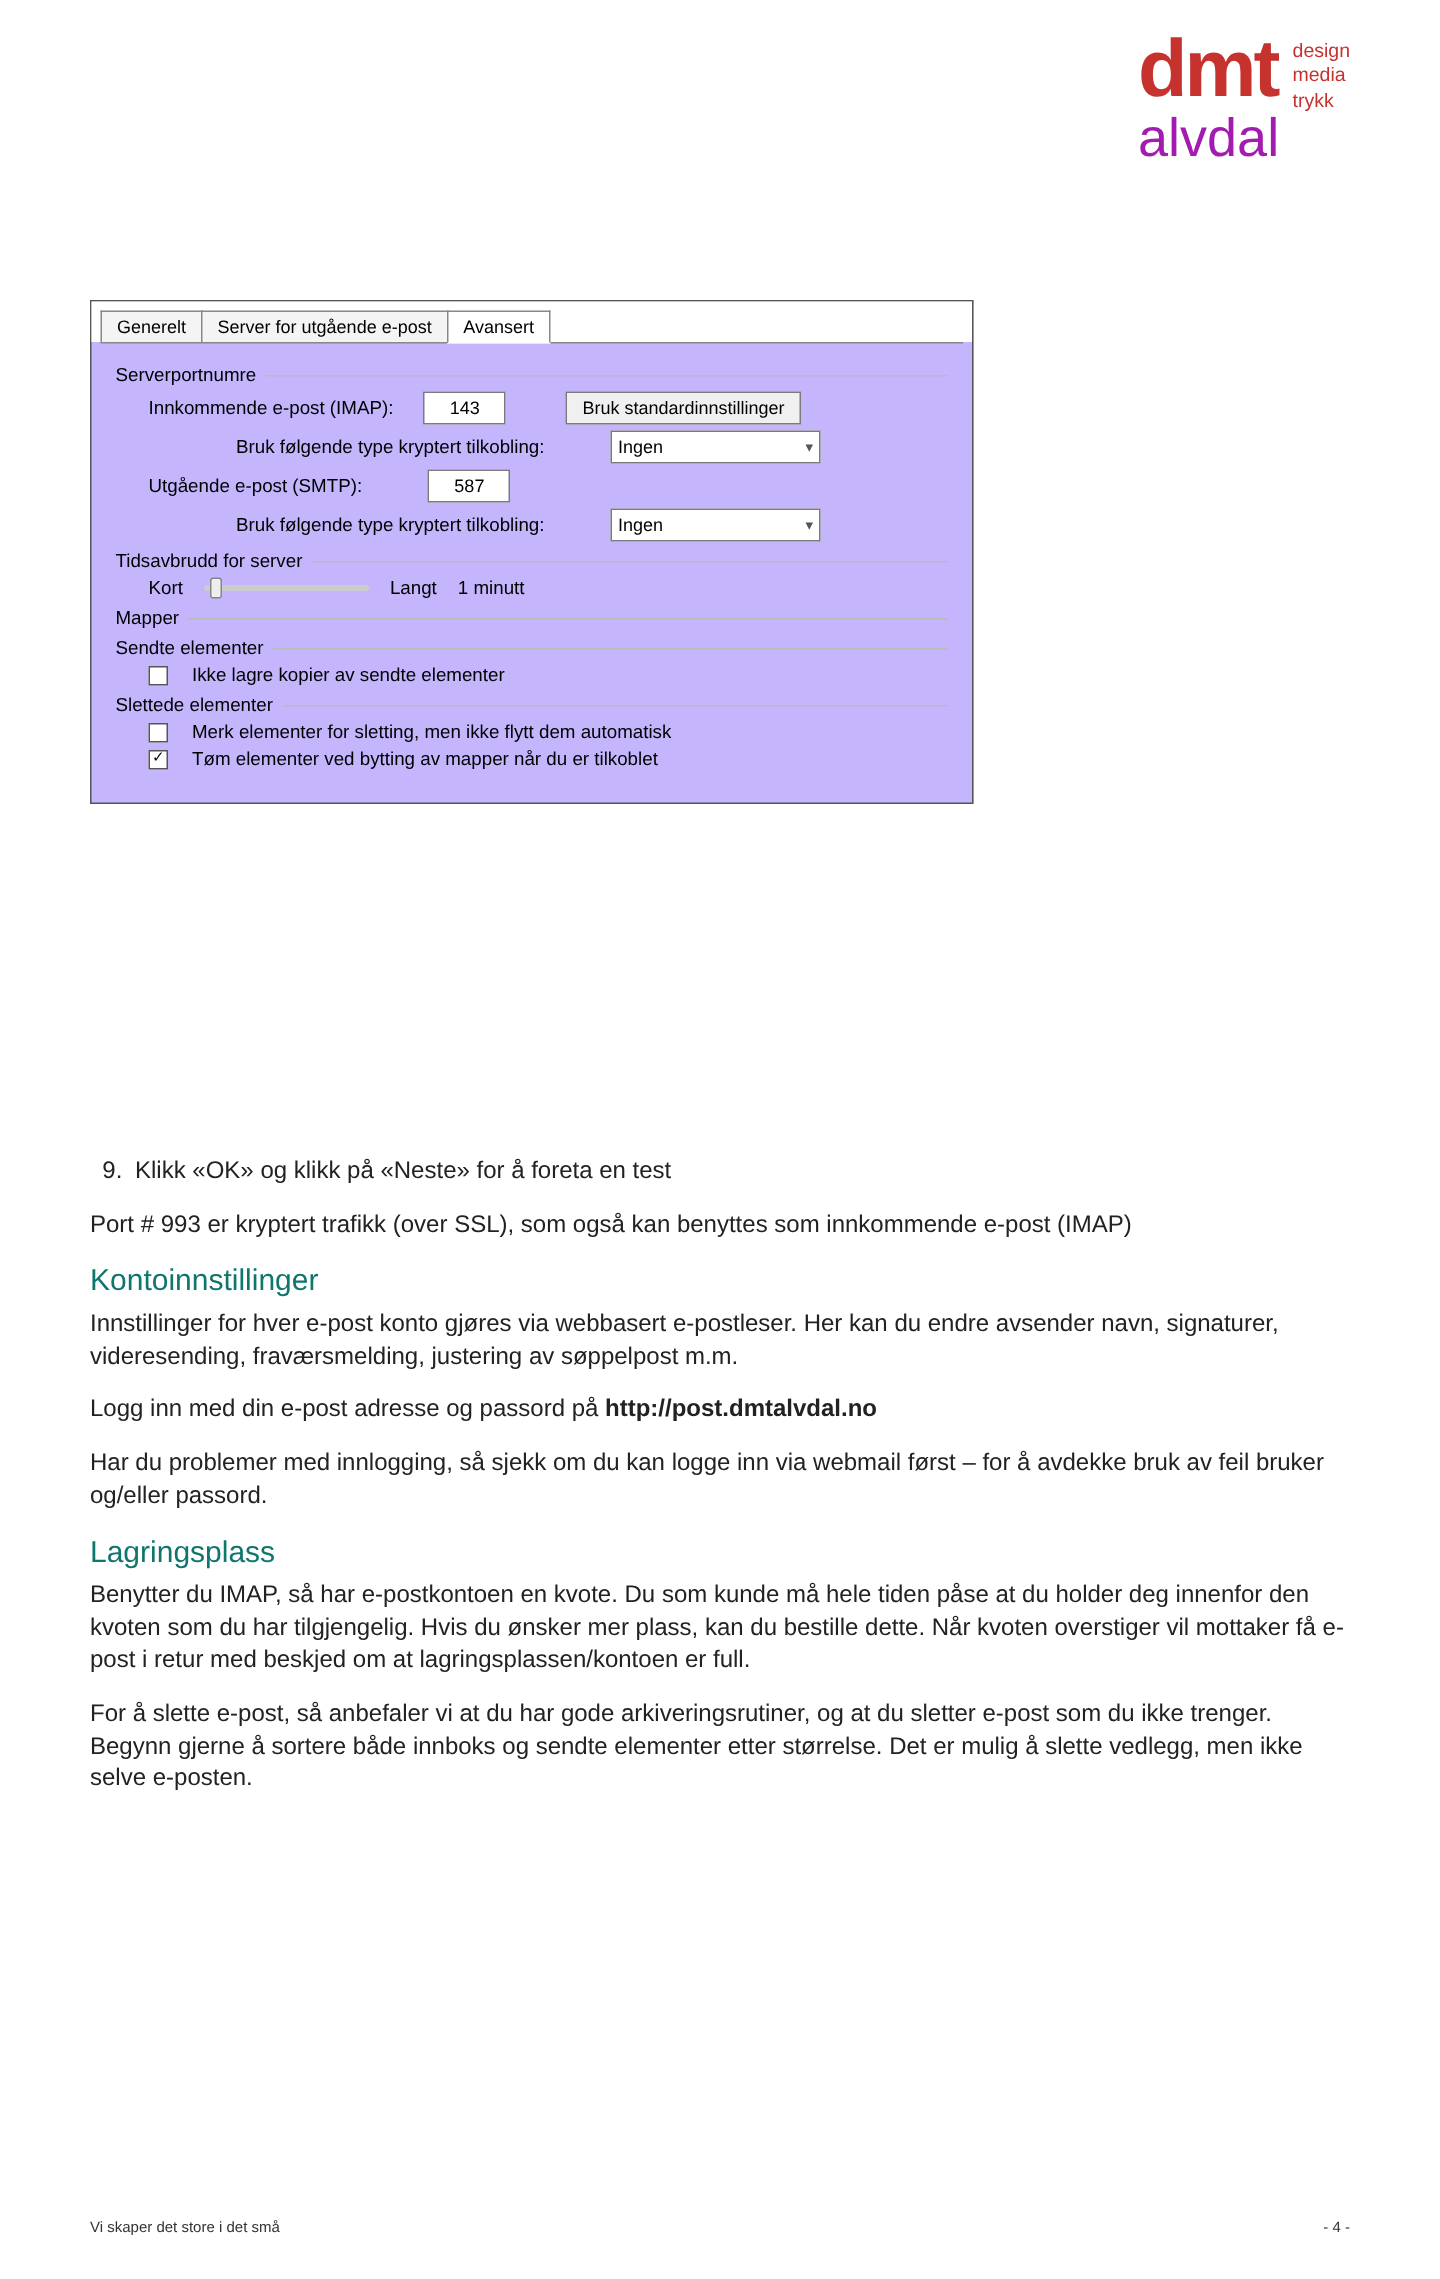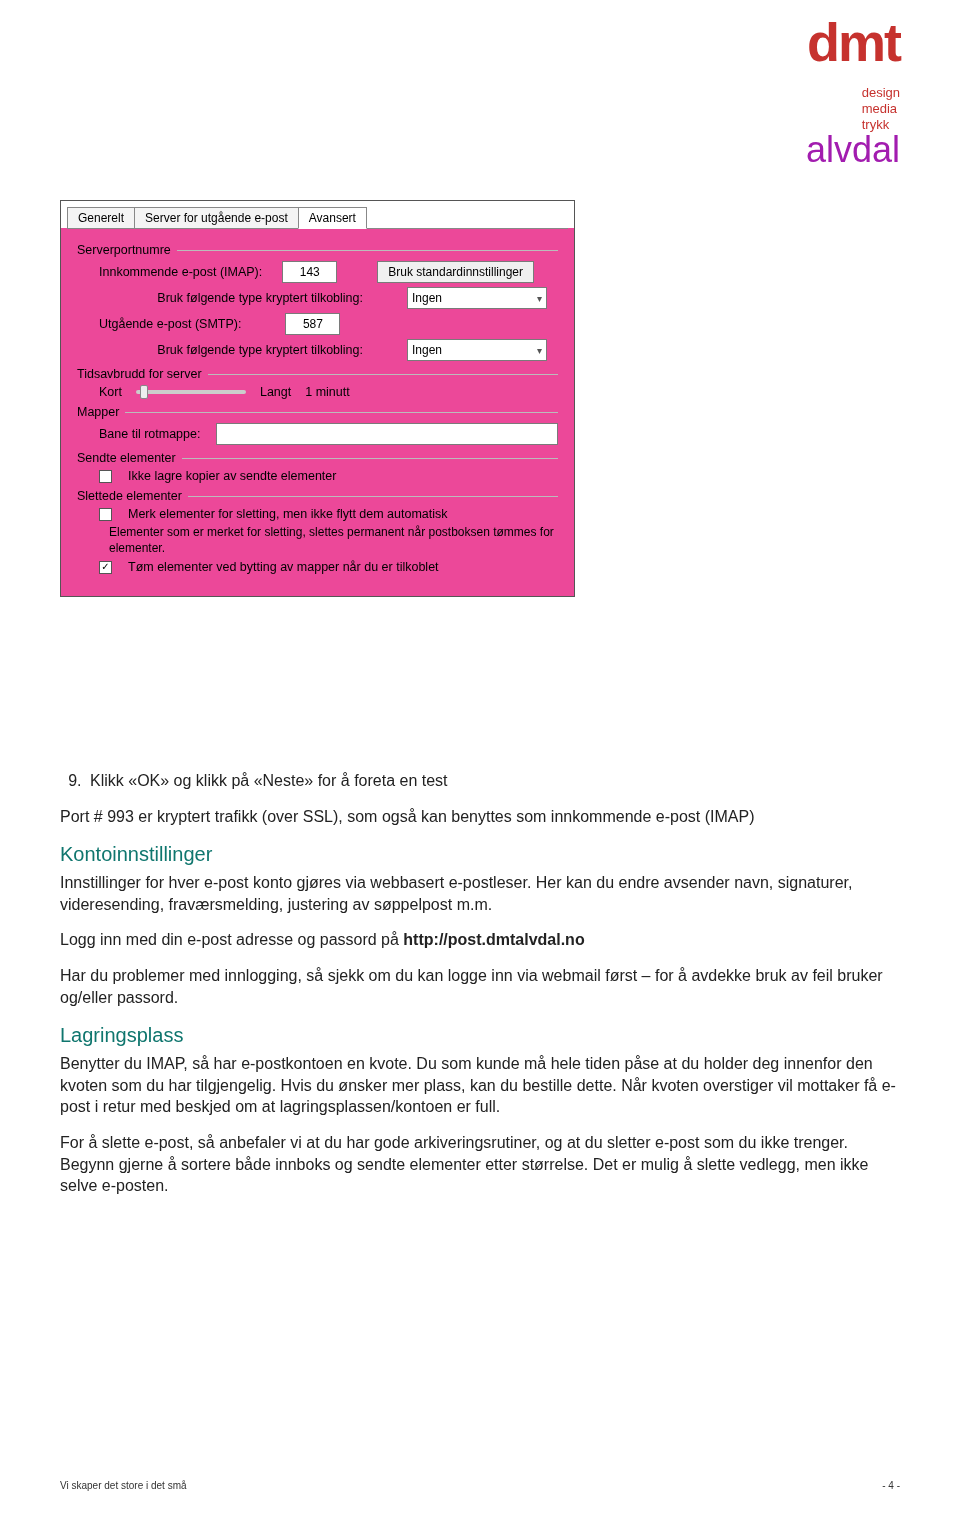--- a/index.html
+++ b/index.html
@@ -16,21 +16,21 @@
     width: 960px;
     min-height: 1519px;
     padding: 0 60px 40px 60px;
   }
   .logo {
     position: absolute;
     top: 18px;
     right: 60px;
     text-align: left;
   }
-  .logo-main { display: flex; align-items: flex-end; gap: 10px; flex-direction: column; }
+  .logo-main { display: flex; align-items: center; gap: 10px; }
   .logo-dmt {
     font-weight: 700;
     color: #c6322e;
     font-size: 54px;
     line-height: 0.9;
     letter-spacing: -2px;
   }
   .logo-tag {
     font-size: 13px;
     color: #c6322e;
@@ -43,22 +43,22 @@
     letter-spacing: 0px;
     margin-top: -4px;
     font-weight: 400;
   }
 
   
   .dialog {
     position: absolute;
     top: 200px;
     left: 60px;
-    width: 515px;
-    background: #ec4899;
+    width: 589px;
+    background: #c4b5fd;
     border: 1px solid #555;
     font-family: "Segoe UI", Tahoma, sans-serif;
     font-size: 12.5px;
     color: #000;
   }
   .tabs {
     display: flex;
     padding: 6px 6px 0 6px;
     background: #fff;
   }
@@ -214,43 +214,38 @@
             <div class="slider-thumb"></div>
           </div>
         <span>Langt</span>
         <span>1 minutt</span>
       </div>
 
       <div class="group-label">
         <span>Mapper</span>
           <span class="line"></span>
       </div>
-      <div class="row indent">
-        <span>Bane til rotmappe:</span>
-        <input class="txt" style="flex: 1 1 0%;" value="">
-      </div>
 
       <div class="group-label">
         <span>Sendte elementer</span>
           <span class="line"></span>
       </div>
       <div class="row indent">
         <span class="cb"></span>
         <span>Ikke lagre kopier av sendte elementer</span>
       </div>
 
       <div class="group-label">
         <span>Slettede elementer</span>
           <span class="line"></span>
       </div>
       <div class="row indent">
         <span class="cb"></span>
         <span>Merk elementer for sletting, men ikke flytt dem automatisk</span>
       </div>
-      <div class="small-note">Elementer som er merket for sletting, slettes permanent når postboksen tømmes for elementer.</div>
       <div class="row indent">
         <span class="cb">✓</span>
         <span>Tøm elementer ved bytting av mapper når du er tilkoblet</span>
       </div>
     </div>
   </div>
 
   <div class="content">
     <ol start="9">
       <li>Klikk «OK» og klikk på «Neste» for å foreta en test</li>

